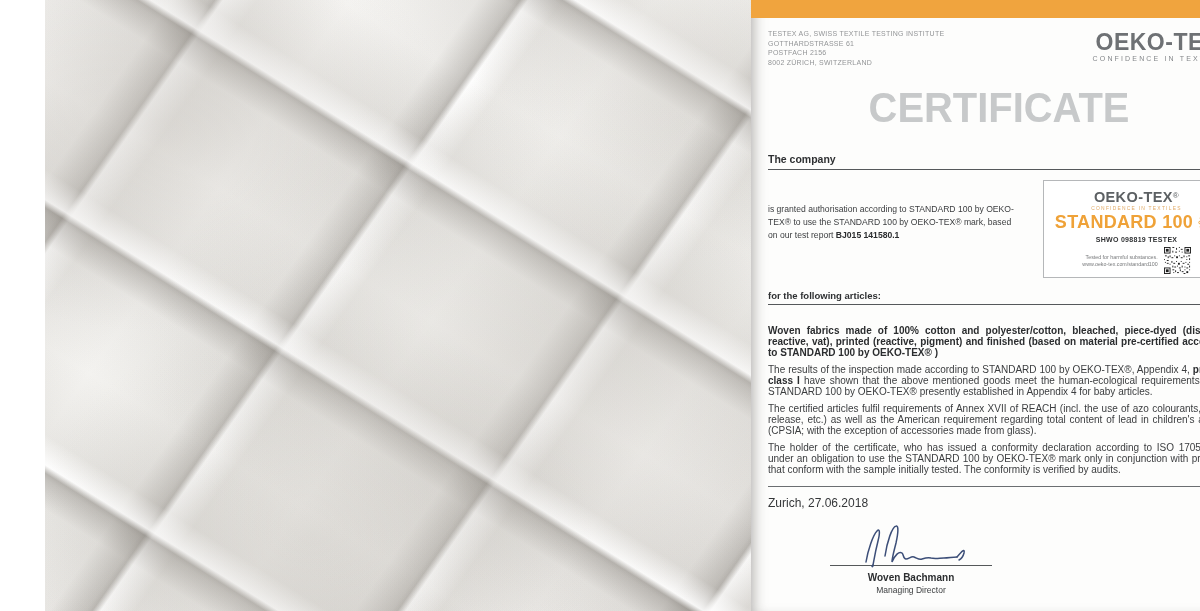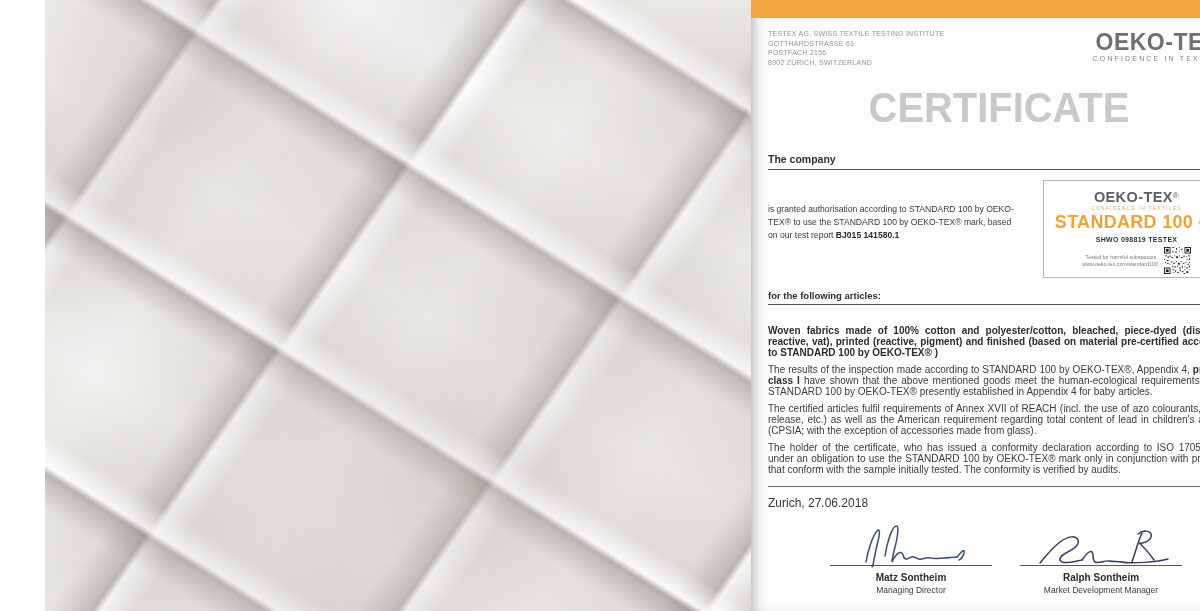--- a/index.html
+++ b/index.html
@@ -245,34 +245,20 @@
         <div class="sig-col">
           <svg class="sig-svg" viewBox="0 0 150 46">
             <g fill="none" stroke="#3C4E78" stroke-width="1.5" stroke-linecap="round">
               <path d="M30,40 C32,28 37,13 41,9 C44,6 44,11 42,19 C39,31 38,38 37,43"></path>
               <path d="M37,43 C37,45 36,45 36,44"></path>
               <path d="M49,34 C51,20 56,5 60,4 C63,3 62,12 60,21 C58,29 56,36 56,40 C59,33 63,29 66,31 C68,33 67,37 70,37 C73,37 75,34 78,35 C81,36 83,38 86,37 C89,36 92,35 95,36 C99,37 104,36 108,36 C112,36 117,35 121,35"></path>
               <path d="M121,35 C126,29 129,26 128,31 C127,35 125,37 123,38"></path>
             </g>
           </svg>
           <div class="sig-line"></div>
-          <div class="sig-name">Matz Sontheim</div>
+          <div class="sig-name">Woven Bachmann</div>
           <div class="sig-title">Managing Director</div>
         </div>
 
-        <div class="sig-col">
-          <svg class="sig-svg" viewBox="0 0 150 46">
-            <g fill="none" stroke="#33405f" stroke-width="1.5" stroke-linecap="round">
-              <path d="M14,41 C18,36 26,26 34,20 C42,14 50,13 52,18 C54,23 46,28 40,31 C34,34 32,38 36,40 C41,42 50,39 56,38"></path>
-              <path d="M56,38 C60,32 64,28 66,30 C68,32 66,38 69,40 C73,42 79,38 83,39 C87,40 92,39 96,40"></path>
-              <path d="M106,40 C110,28 114,14 116,11"></path>
-              <path d="M112,12 C118,7 127,9 125,15 C123,20 115,22 113,21 C117,24 123,31 128,38"></path>
-              <path d="M96,40 C104,42 132,40 142,37"></path>
-            </g>
-          </svg>
-          <div class="sig-line"></div>
-          <div class="sig-name">Ralph Sontheim</div>
-          <div class="sig-title">Market Development Manager</div>
-        </div>
       </div>
     </div>
   </div>
 </div>
 
 </body></html>

